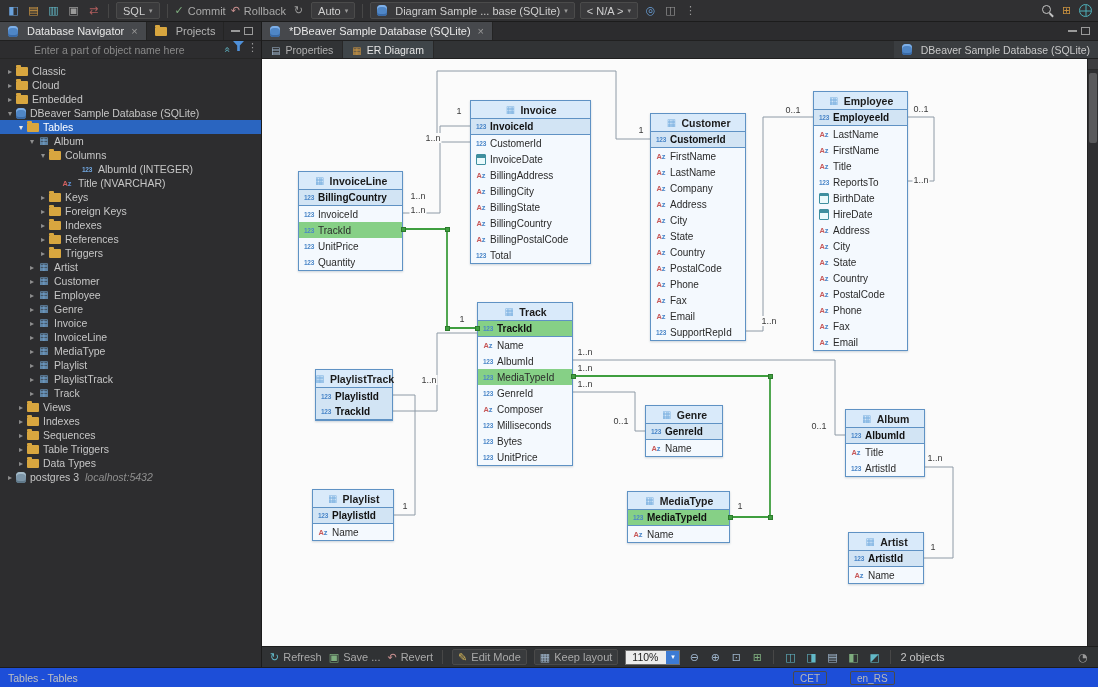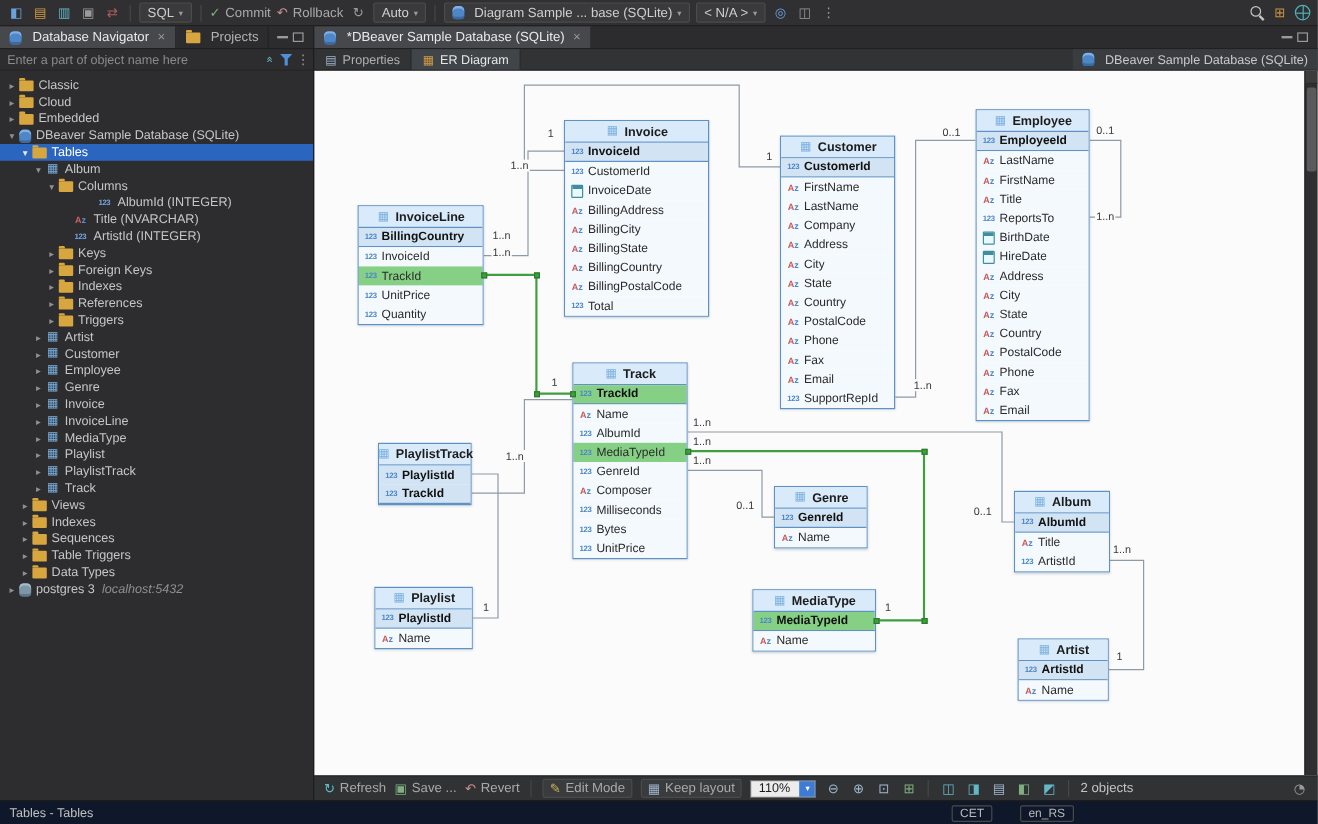--- a/index.html
+++ b/index.html
@@ -34,21 +34,21 @@
   
   .sidebar{width:262px;flex:none;background:#2d2d2f;border-right:1px solid #1b1b1b;display:flex;flex-direction:column;}
   .tabstrip{height:19px;flex:none;background:#2c2c2e;border-bottom:1px solid #202020;
     display:flex;align-items:stretch;font-size:11px;color:#b3b3b3;}
   .tab{display:flex;align-items:center;gap:5px;padding:0 8px;border-right:1px solid #242424;white-space:nowrap;}
   .tab.active{background:#46484c;color:#e9e9e9;}
   .close-icon{color:#9a9a9a;font-size:11px;margin-left:2px;}
   .close-icon::before{content:"×";}
   .win-min{width:9px;height:2px;background:#9a9a9a;align-self:center;margin:0 4px;flex:none;}
   .win-max{width:9px;height:8px;border:1px solid #9a9a9a;align-self:center;margin-right:8px;flex:none;}
-  .filter-row{height:18px;flex:none;display:flex;align-items:center;border-bottom:1px solid #262626;padding-right:4px;}
+  .filter-row{height:18px;flex:none;display:flex;border-bottom:1px solid #262626;padding-right:4px;padding-left:28px;}
   .filter-input{flex:1;min-width:0;background:transparent;border:none;outline:none;color:#bdbdbd;
     font-size:10.5px;padding:0 6px;font-family:inherit;}
   .filter-input::placeholder{color:#8a8a8a;}
   .funnel{width:11px;height:10px;background:#4f90d9;flex:none;margin:0 3px;
     clip-path:polygon(0 0,100% 0,62% 45%,62% 100%,38% 100%,38% 45%);}
   .collapse-icon{color:#62b8c7;font-size:10px;transform:rotate(90deg);flex:none;width:12px;text-align:center;}
   .collapse-icon::before{content:"«";}
   .vmenu{color:#9a9a9a;font-size:11px;flex:none;width:10px;text-align:center;}
   .vmenu::before{content:"⋮";}
 
@@ -110,21 +110,21 @@
 
   
   .dtoolbar{height:21px;flex:none;background:#303234;border-top:1px solid #1e1e1e;
     display:flex;align-items:center;gap:7px;padding:0 8px;font-size:11px;color:#c4c4c4;}
   .dtoolbar .tbico{width:14px;}
   .zoom-widget{display:inline-flex;align-items:stretch;height:15px;background:#ececec;border:1px solid #6f6f6f;}
   .zoom-value{display:flex;align-items:center;padding:0 8px 0 6px;color:#1d1d1d;font-size:10.5px;}
   .zoom-caret{width:13px;background:#3d7bd4;color:#fff;font-size:7px;display:flex;align-items:center;justify-content:center;}
 
   
-  .statusbar{height:20px;flex:none;background:#0f172a;border-top:1px solid #1c1c1c;position:relative;
+  .statusbar{height:20px;flex:none;background:#1d4ed8;border-top:1px solid #1c1c1c;position:relative;
     display:flex;align-items:center;font-size:10.5px;color:#c0c0c0;}
   .status-left{padding-left:8px;}
   .status-box{position:absolute;top:3px;height:14px;display:flex;align-items:center;padding:0 6px;
     border:1px solid #4a4a4a;color:#b9b9b9;font-size:10px;border-radius:2px;}
   .status-box.tz{left:793px;}
   .status-box.loc{left:826px;margin-left:24px;}
 </style>
 </head>
 <body>
 
@@ -238,25 +238,20 @@
             <span class="tico colnum">123</span>
             <span class="tlabel">AlbumId (INTEGER)</span>
           </div>
           <div class="tree-row" style="padding-left: 48px;">
             <span class="expander"></span>
             <span class="tico colstr">
               <span class="a">A</span>
               <span class="z">z</span>
             </span>
             <span class="tlabel">Title (NVARCHAR)</span>
-          </div>
-          <div class="tree-row" style="padding-left: 48px;">
-            <span class="expander"></span>
-            <span class="tico colnum">123</span>
-            <span class="tlabel">ArtistId (INTEGER)</span>
           </div>
           <div class="tree-row" style="padding-left: 37px;">
             <span class="expander">▸</span>
             <span class="tico folder"></span>
             <span class="tlabel">Keys</span>
           </div>
           <div class="tree-row" style="padding-left: 37px;">
             <span class="expander">▸</span>
             <span class="tico folder"></span>
             <span class="tlabel">Foreign Keys</span>

